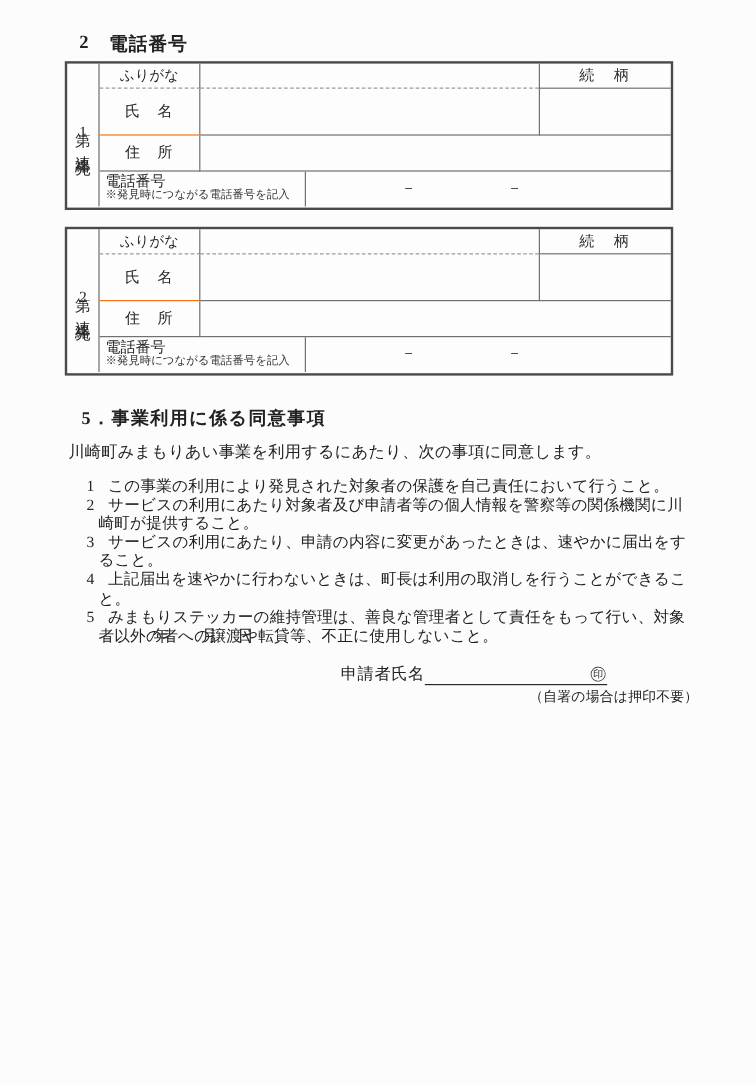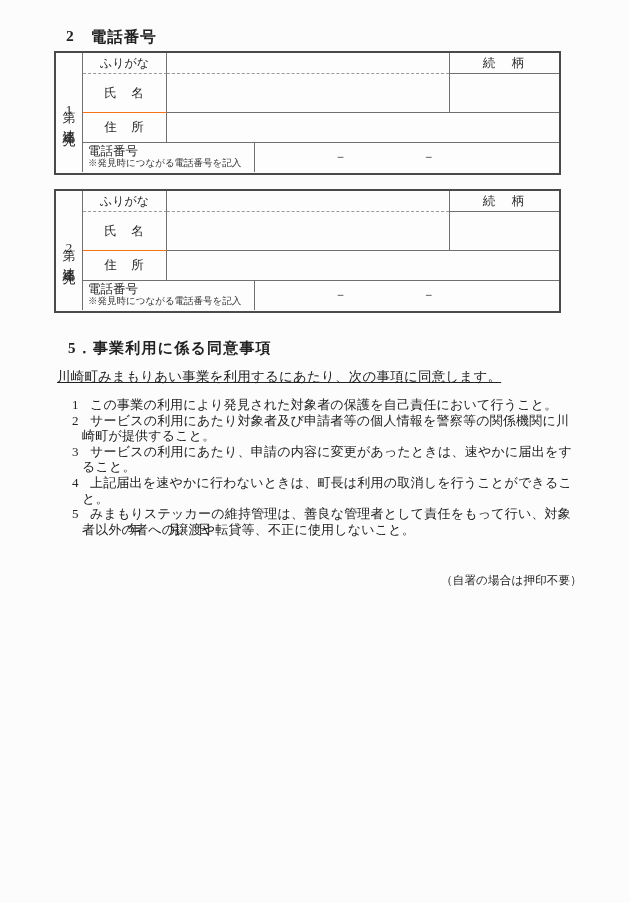--- a/index.html
+++ b/index.html
@@ -59,21 +59,21 @@
   .c-phone-label .p-main { display:block; font-size:12.5px; line-height:14px; }
   .c-phone-label .p-note { display:block; font-size:9.5px; line-height:11px; color:#333; }
   .c-phone-value    { grid-column:4/6; grid-row:4; position:relative; }
   .c-phone-value .dash { position:absolute; top:50%; transform:translateY(-58%); font-size:13px; color:#444; }
   .c-phone-value .dash.d1 { left:26%; }
   .c-phone-value .dash.d2 { left:55%; }
 
   
   .sec3 { position:absolute; top:339px; left:55px; width:523px; }
   .sec3-title { font-size:15px; font-weight:bold; letter-spacing:1.2px; margin:0 0 10px 13px; }
-  .sec3-intro { font-size:13.5px; letter-spacing:0.2px; margin:0 0 11px 2px;text-decoration:underline; }
+  .sec3-intro { font-size:13.5px; letter-spacing:0.2px; margin:0 0 11px 2px; }
   .agree-list { list-style:none; }
   .agree-item { position:relative; padding-left:27px; text-indent:8px; font-size:13px; line-height:15.6px; letter-spacing:0.2px; }
   .agree-num  { position:absolute; left:17px; top:0; text-indent:0; }
 
   
   .date-line { position:absolute; top:521px; left:128px; display:flex; font-size:13.5px; }
   .date-line span:nth-child(2) { margin-left:26px; }
   .date-line span:nth-child(3) { margin-left:17px; }
   .sig-row { position:absolute; top:553px; left:284px; display:flex; align-items:flex-end; font-size:13.5px; letter-spacing:0.5px; }
   .sig-line {
@@ -163,16 +163,20 @@
       </li>
     </ul>
   </div>
 
   <div class="date-line">
     <span>年</span>
     <span>月</span>
     <span>日</span>
   </div>
 
+  <div class="sig-row">
+    <span>申請者氏名</span>
+    <span class="sig-line"><span class="seal">㊞</span></span>
+  </div>
 
   <div class="seal-note">（自署の場合は押印不要）</div>
 
 </div>
 
 </body></html>

